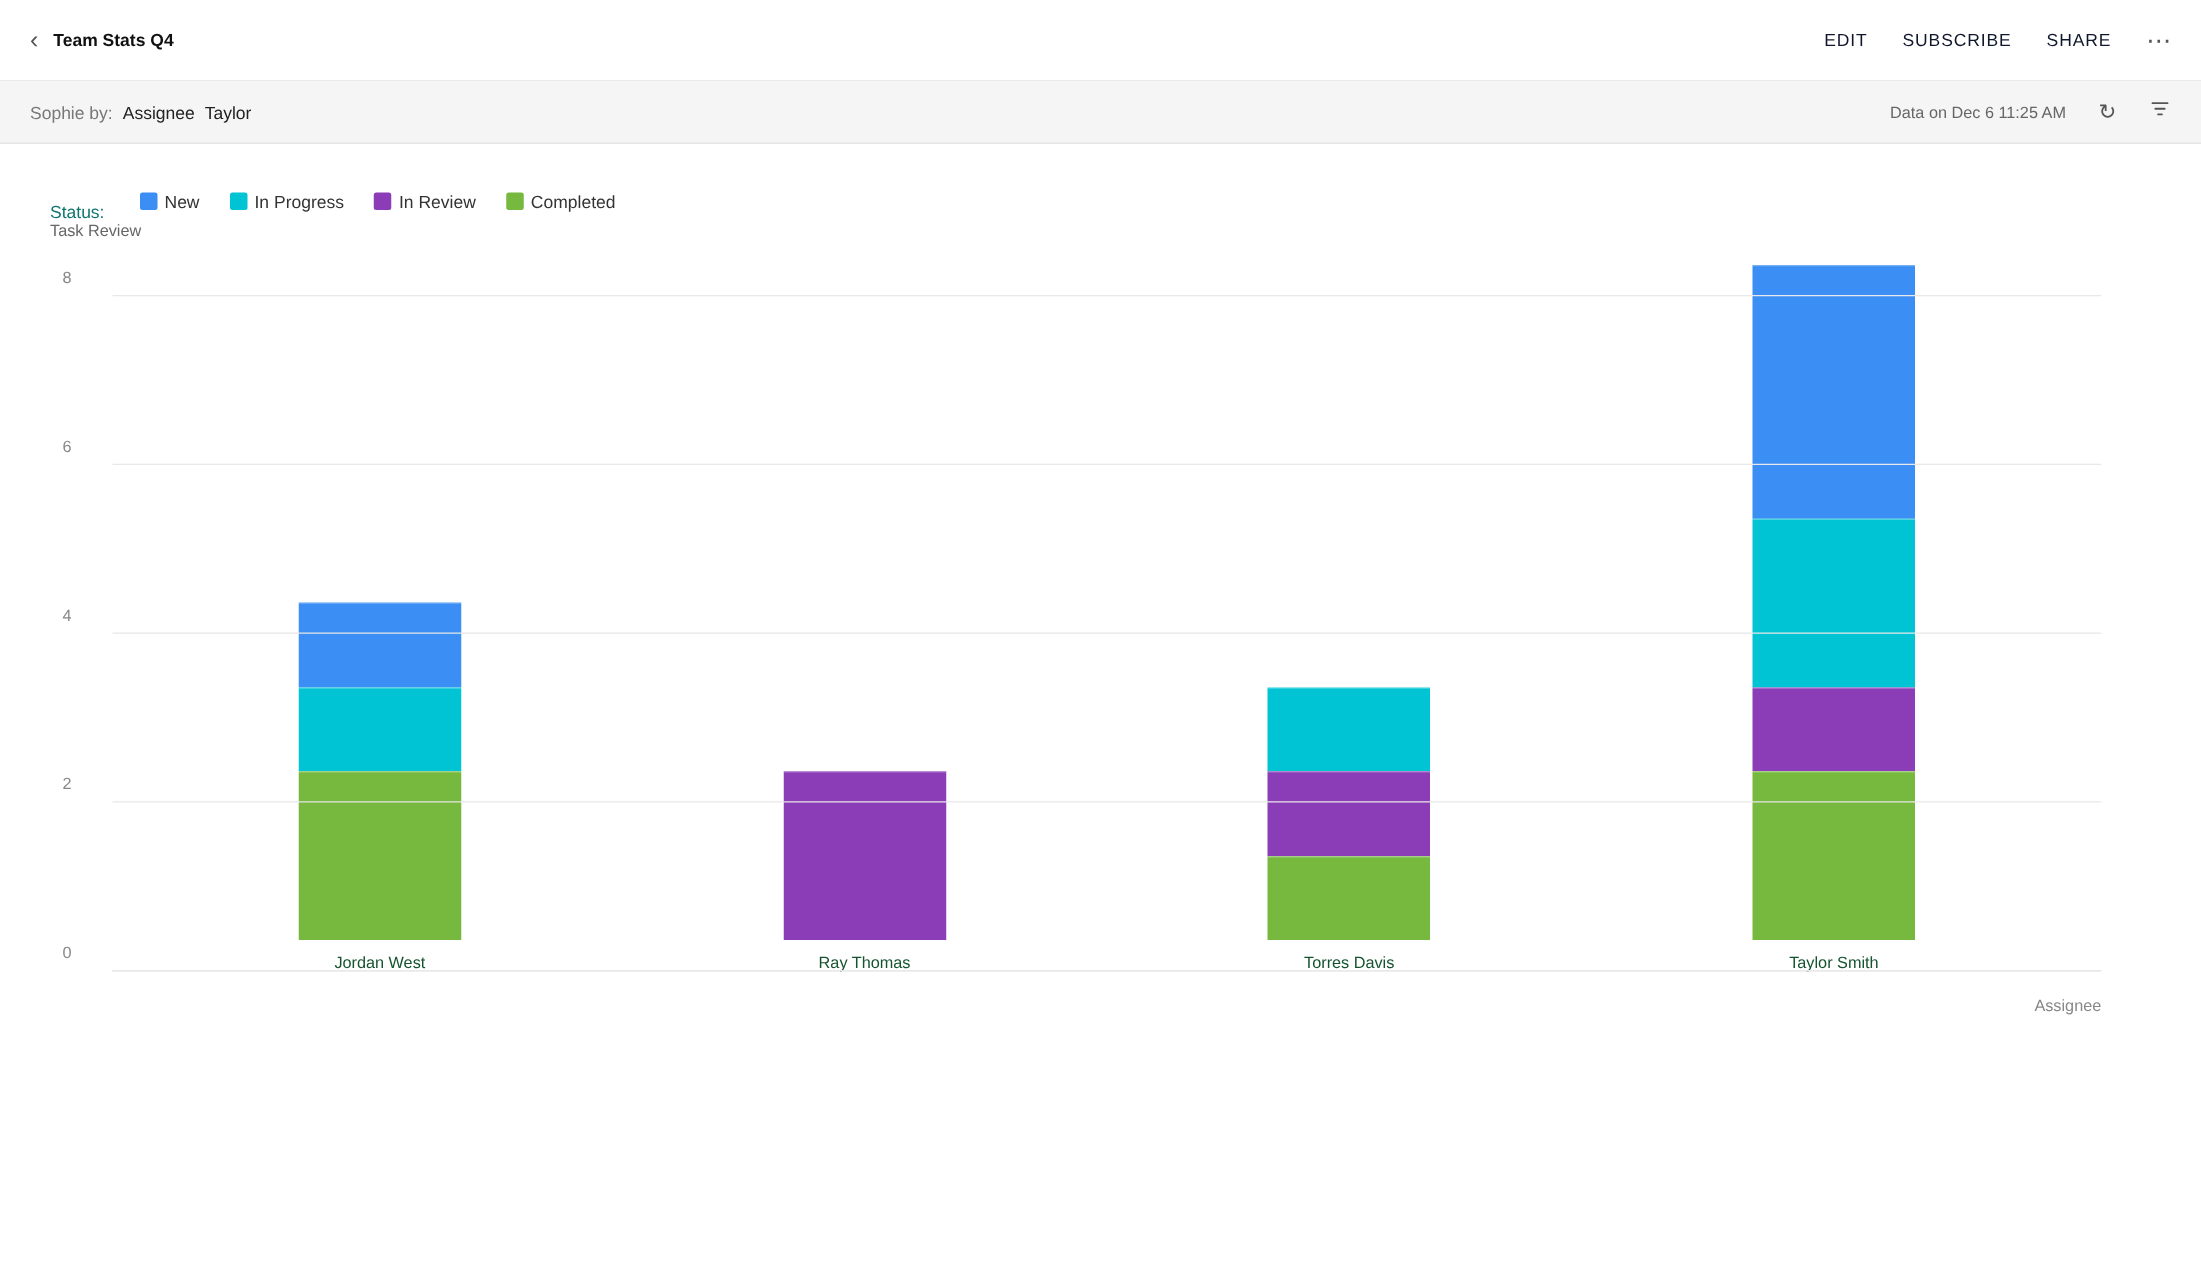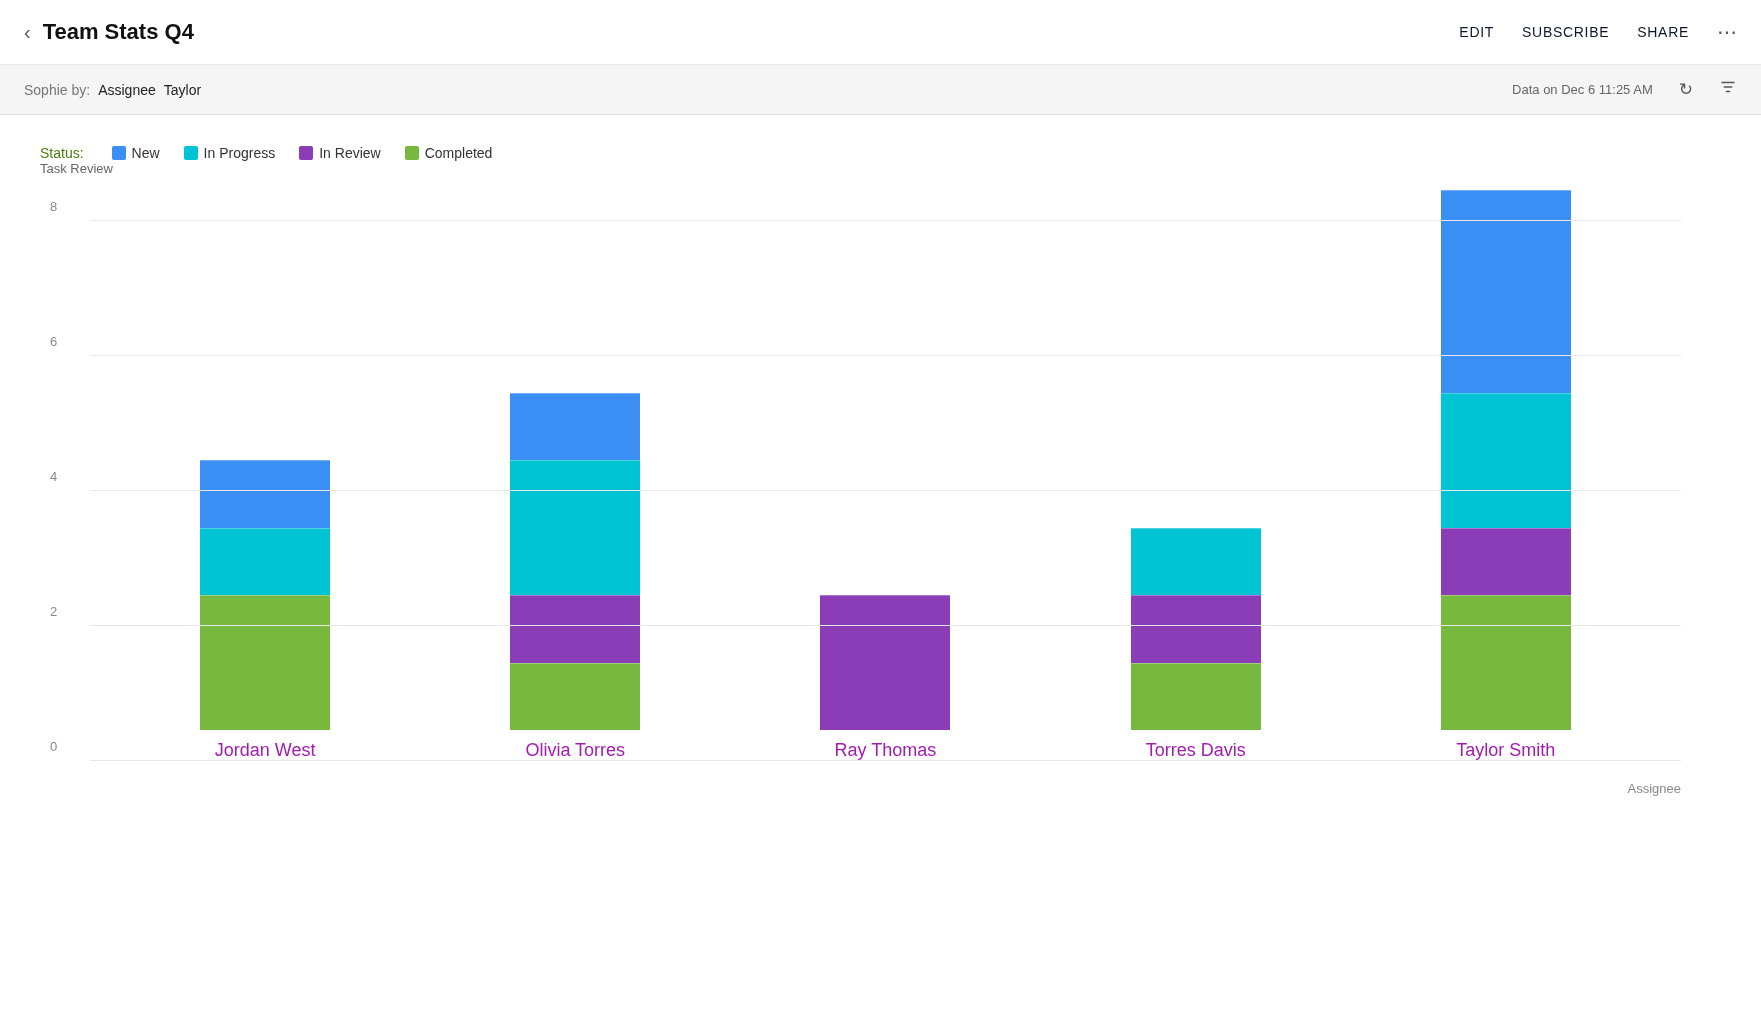--- a/index.html
+++ b/index.html
@@ -18,21 +18,21 @@
       display: flex;
       align-items: center;
       gap: 12px;
     }
     .back-icon {
       font-size: 20px;
       color: #555;
       cursor: pointer;
     }
     .page-title {
-      font-size: 22px;
+      font-size: 14px;
       font-weight: 600;
       color: #111;
     }
     .header-right {
       display: flex;
       align-items: center;
       gap: 28px;
     }
     .header-action {
       font-size: 14px;
@@ -87,21 +87,21 @@
 
     
     .legend {
       display: flex;
       align-items: center;
       gap: 24px;
       margin-bottom: 20px;
       font-size: 14px;
       color: #333;
     }
-    .legend-label { font-weight: 500; color: #4d7c0f; margin-right: 4px; }
+    .legend-label { font-weight: 500; color: #0f766e; margin-right: 4px; margin-top: 16px; }
     .legend-item {
       display: flex;
       align-items: center;
       gap: 6px;
     }
     .legend-swatch {
       width: 14px;
       height: 14px;
       border-radius: 2px;
       flex-shrink: 0;
@@ -179,22 +179,22 @@
       display: flex;
       flex-direction: column-reverse;
       width: 130px;
     }
 
     .bar-segment {
       width: 100%;
     }
 
     .x-label {
-      font-size: 18px;
-      color: #a21caf;
+      font-size: 13px;
+      color: #14532d;
       text-align: center;
       margin-top: 10px;
       white-space: nowrap;
     }
 
     .assignee-label {
       position: absolute;
       bottom: -35px;
       right: 0;
       font-size: 13px;
@@ -265,29 +265,20 @@
 
       <div class="x-axis"></div>
       <div class="bars-container" id="bars-container">
           <div class="bar-group">
             <div class="stacked-bar">
               <div class="bar-segment" style="height: 135px; background: rgb(118, 185, 62); border-top: 1px solid rgba(255, 255, 255, 0.3);"></div>
               <div class="bar-segment" style="height: 67.5px; background: rgb(0, 196, 212); border-top: 1px solid rgba(255, 255, 255, 0.3);"></div>
               <div class="bar-segment" style="height: 67.5px; background: rgb(59, 142, 243); border-top: 1px solid rgba(255, 255, 255, 0.3);"></div>
             </div>
             <div class="x-label">Jordan West</div>
-          </div>
-          <div class="bar-group">
-            <div class="stacked-bar">
-              <div class="bar-segment" style="height: 67.5px; background: rgb(118, 185, 62); border-top: 1px solid rgba(255, 255, 255, 0.3);"></div>
-              <div class="bar-segment" style="height: 67.5px; background: rgb(139, 61, 184); border-top: 1px solid rgba(255, 255, 255, 0.3);"></div>
-              <div class="bar-segment" style="height: 135px; background: rgb(0, 196, 212); border-top: 1px solid rgba(255, 255, 255, 0.3);"></div>
-              <div class="bar-segment" style="height: 67.5px; background: rgb(59, 142, 243); border-top: 1px solid rgba(255, 255, 255, 0.3);"></div>
-            </div>
-            <div class="x-label">Olivia Torres</div>
           </div>
           <div class="bar-group">
             <div class="stacked-bar">
               <div class="bar-segment" style="height: 135px; background: rgb(139, 61, 184); border-top: 1px solid rgba(255, 255, 255, 0.3);"></div>
             </div>
             <div class="x-label">Ray Thomas</div>
           </div>
           <div class="bar-group">
             <div class="stacked-bar">
               <div class="bar-segment" style="height: 67.5px; background: rgb(118, 185, 62); border-top: 1px solid rgba(255, 255, 255, 0.3);"></div>

